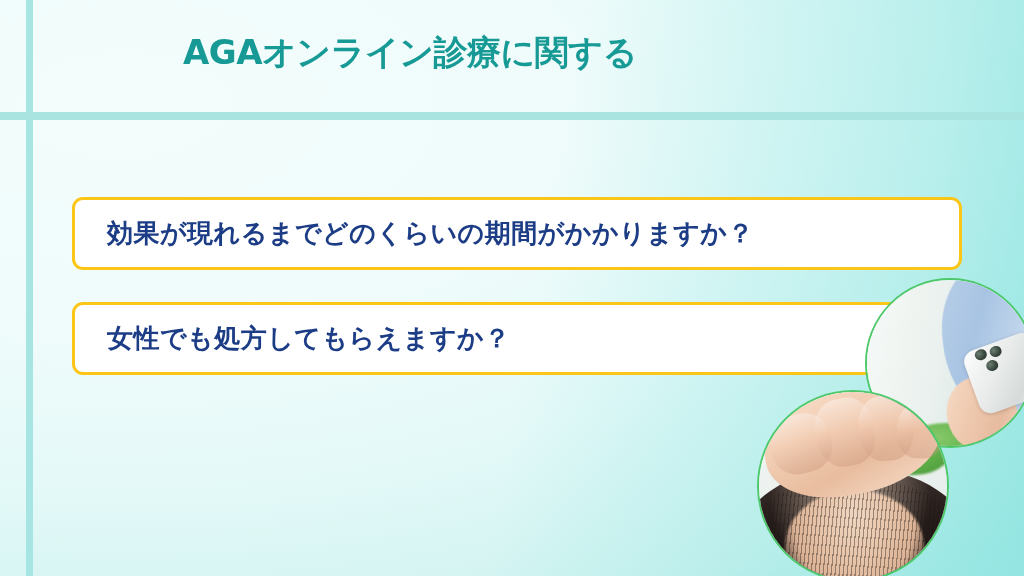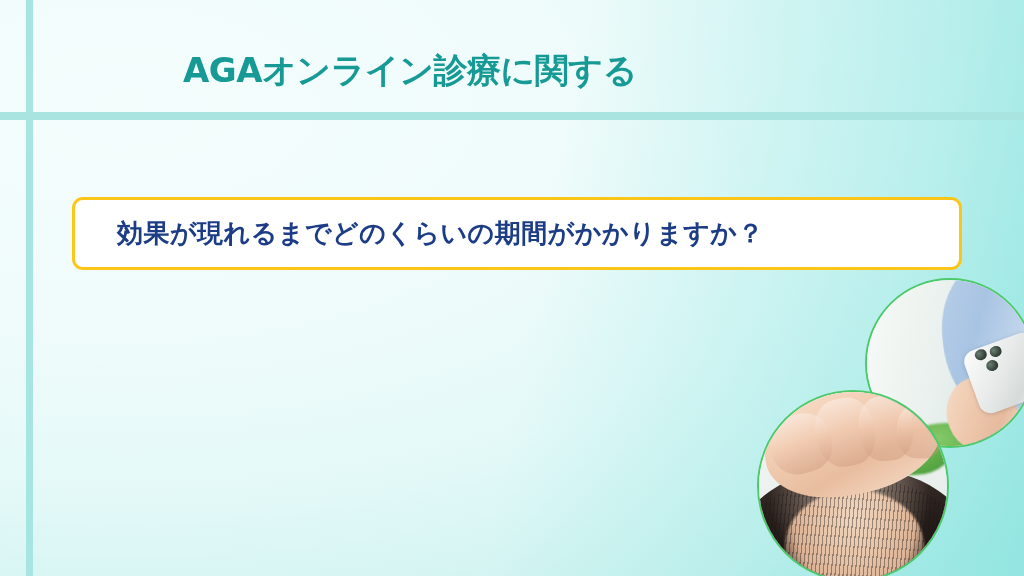--- a/index.html
+++ b/index.html
@@ -28,21 +28,21 @@
     position:absolute; left:26px; top:0; width:7px; height:576px;
     background:#a7e5e2;
   }
   #h-rule {
     position:absolute; left:0; top:112px; width:1024px; height:8px;
     background:#a9e4e1;
   }
 
   
   #header {
-    position:absolute; left:0; top:34px; width:820px; height:72px;
+    position:absolute; left:0; top:16px; width:820px; height:72px;
     display:flex; align-items:center; justify-content:center;
     white-space:nowrap;
   }
   #title-small {
     color:#179a95;
     font-size:34px; font-weight:bold;
     letter-spacing:-0.5px;
     line-height:1;
   }
   #title-big {
@@ -56,21 +56,21 @@
   #cards {
     position:absolute; left:72px; top:197px; width:890px;
   }
   .card {
     position:relative;
     width:890px; height:73px;
     background:#ffffff;
     border:3px solid #fbc617;
     border-radius:11px;
     display:flex; align-items:center;
-    padding-left:42px;
+    padding-left:32px;
     margin-bottom:32px;
   }
   .card-text {
     color:#1c3d86;
     font-size:26px; font-weight:bold;
     letter-spacing:0.5px;
     white-space:nowrap;
   }
 
   
@@ -198,20 +198,23 @@
   <span id="title-small">AGAオンライン診療に関する</span>
 </div>
 
 <div id="cards">
 
   <div class="card">
     <span class="card-text">効果が現れるまでどのくらいの期間がかかりますか？</span>
   </div>
 
 
+  <div class="card">
+    <span class="card-text">女性でも処方してもらえますか？</span>
+  </div>
 
 </div>
 
 <div class="photo-circle" id="photo-phone">
   <div class="ph-inner" id="ph1-bg"></div>
   <div id="ph1-plant"></div>
   <div id="ph1-shirt"></div>
   <div id="ph1-sleeve"></div>
   <div id="ph1-hand"></div>
   <div id="ph1-phone"></div>

